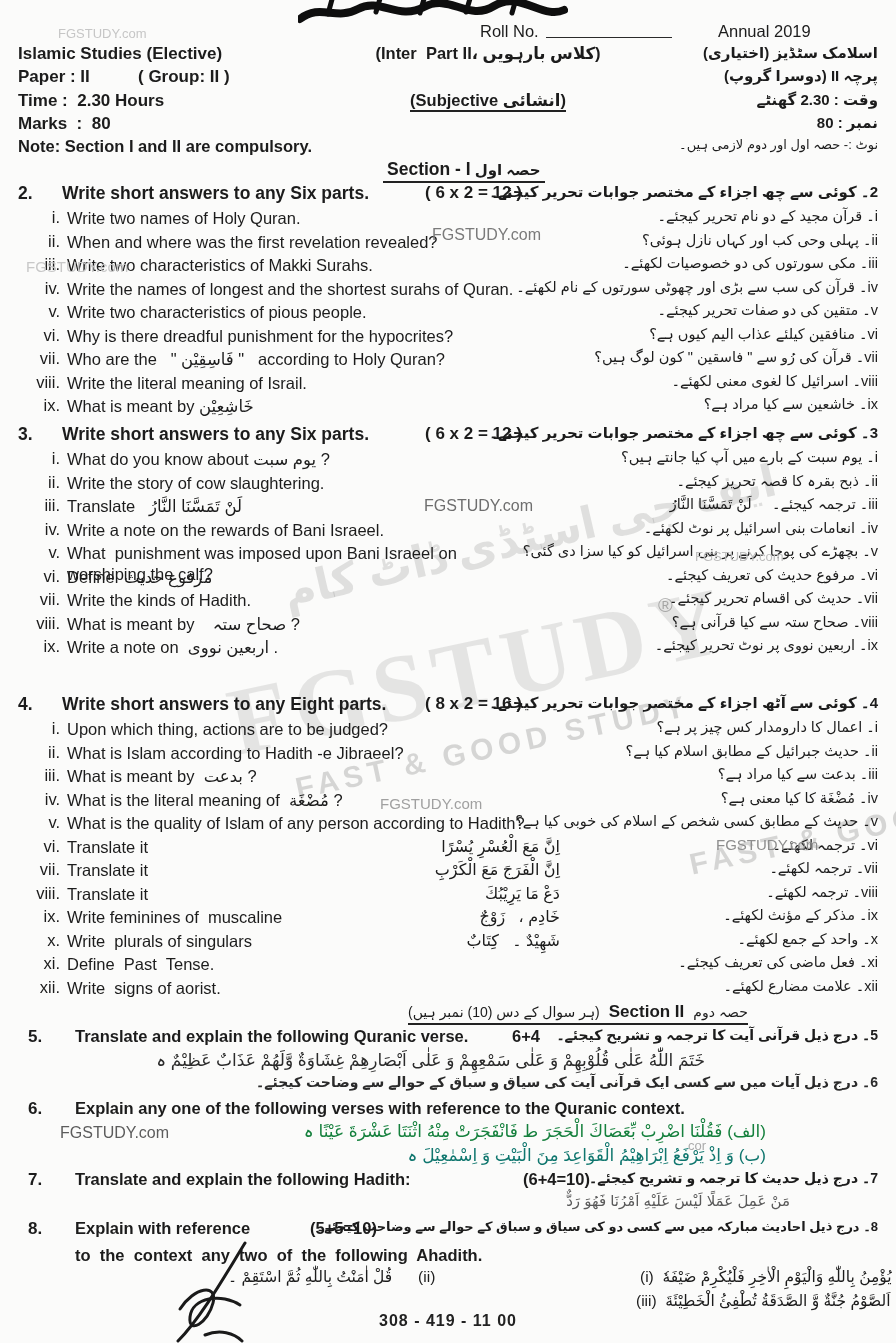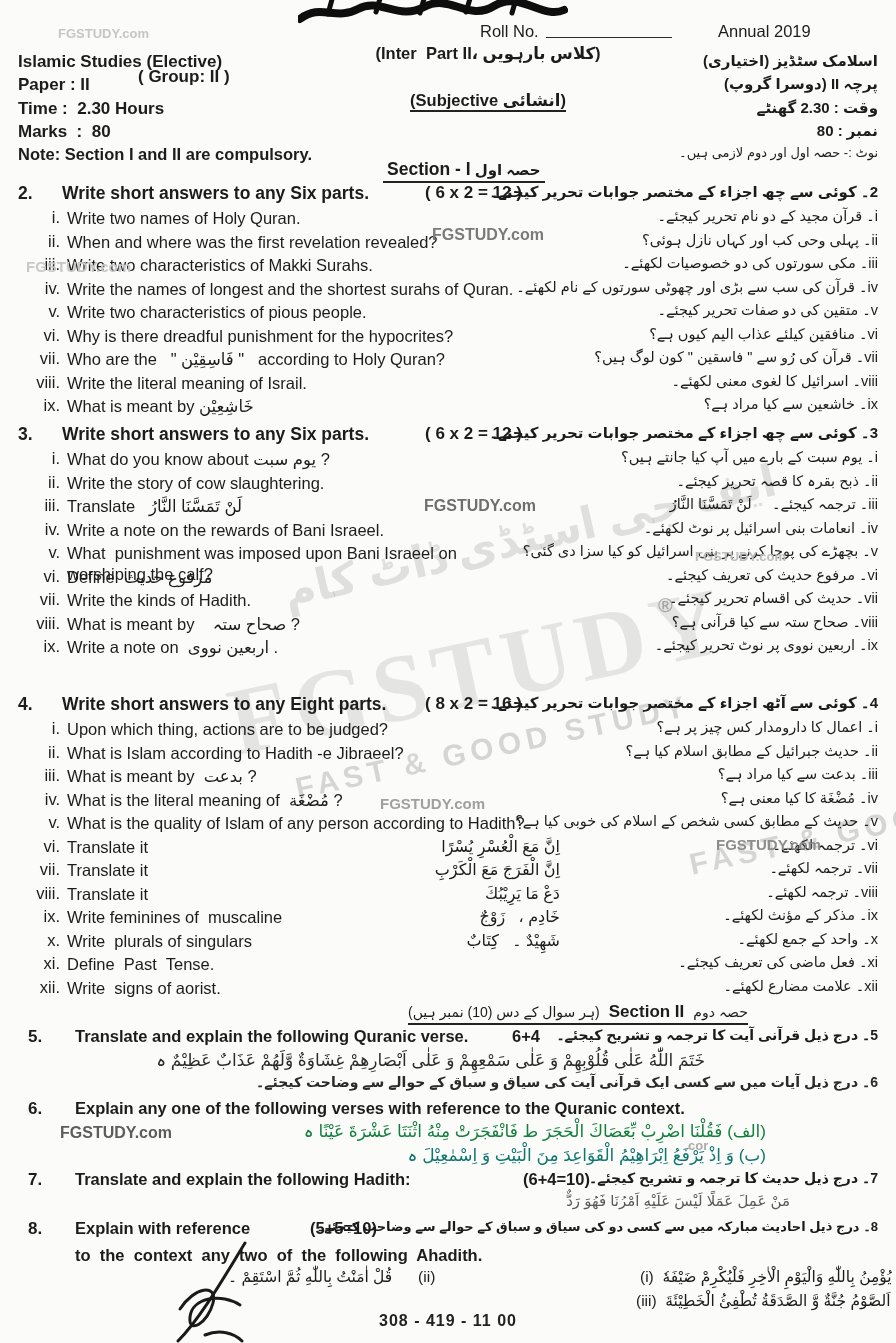--- a/index.html
+++ b/index.html
@@ -7,25 +7,25 @@
         overflow:hidden;color:#1c1c1c;font-family:"Liberation Sans","DejaVu Sans",sans-serif;}
   .layer{position:absolute;inset:0;z-index:1;}
   
   .masthead{position:absolute;left:298px;top:0;width:270px;height:24px;}
   .roll-row{position:absolute;left:480px;top:22px;width:400px;height:20px;font-size:16.5px;}
   .roll-label{position:absolute;left:0;top:0;text-align:center;}
   .roll-line{position:absolute;left:66px;top:15px;width:126px;border-bottom:1.6px solid #2a2a2a;}
   .annual{position:absolute;left:238px;top:0;}
   
   .hrow{position:absolute;left:18px;right:18px;height:22px;}
-  .hl{position:absolute;left:0;font-weight:bold;font-size:17px;white-space:pre;margin-top:8px;}
+  .hl{position:absolute;left:0;font-weight:bold;font-size:17px;white-space:pre;}
   .hl2{position:absolute;left:120px;font-weight:bold;font-size:17px;white-space:pre;}
   .hc{position:absolute;left:330px;width:280px;text-align:center;font-weight:bold;font-size:16.5px;white-space:pre;}
   .hc u{text-decoration:none;border-bottom:2px solid #222;padding-bottom:1px;}
-  .hr{position:absolute;right:0;direction:rtl;font-size:15px;font-weight:bold;white-space:nowrap;margin-top:8px;}
+  .hr{position:absolute;right:0;direction:rtl;font-size:15px;font-weight:bold;white-space:nowrap;}
   .hr.small{font-size:13px;font-weight:normal;}
   
   .sec1-head{position:absolute;left:383px;top:159px;display:flex;gap:4px;align-items:baseline;
              border-bottom:2px solid #222;padding:0 4px 1px 4px;}
   .sec1-head .en{font-weight:bold;font-size:17.5px;}
   .sec1-head .ur{font-size:15px;font-weight:bold;}
   .s2head{position:absolute;left:408px;top:1002px;direction:rtl;display:flex;gap:9px;align-items:baseline;
           border-bottom:2px solid #222;padding-bottom:1px;}
   .s2head .en{font-weight:bold;font-size:17px;direction:ltr;}
   .s2head .urp{font-size:14px;font-weight:normal;}
@@ -50,21 +50,21 @@
   .smarks{position:absolute;font-weight:bold;font-size:16.5px;white-space:pre;}
   .sur{position:absolute;right:0;direction:rtl;text-align:left;font-size:14px;font-weight:bold;white-space:nowrap;}
   .arabic-line{position:absolute;direction:rtl;font-size:17px;color:#2b2b2b;white-space:nowrap;}
   
   .h8{position:absolute;font-size:15.5px;white-space:nowrap;}
   
   .footer-code{position:absolute;left:0;top:1312px;width:100%;text-align:center;
                font-size:16px;letter-spacing:1px;font-weight:bold;color:#222;}
   .signature{position:absolute;left:150px;top:1237px;z-index:2;}
   
-  .wm{position:absolute;white-space:nowrap;font-weight:bold;}
+  .wm{position:absolute;white-space:nowrap;}
   .wm-under{z-index:0;}
   .wm-over{z-index:2;}
   .wm-a{left:58px;top:26px;color:#c6c6c6;font-size:13px;}
   .wm-b{left:432px;top:226px;color:#7a7a7a;font-size:16px;}
   .wm-c{left:26px;top:258px;color:#c8c8c8;font-size:15px;}
   .wm-d{left:424px;top:497px;color:#6e6e6e;font-size:16px;}
   .wm-e{left:695px;top:549px;color:#bdbdbd;font-size:13px;}
   .wm-f{left:380px;top:795px;color:#a0a0a0;font-size:15px;}
   .wm-g{left:716px;top:836px;color:#8d8d8d;font-size:15px;}
   .wm-h{left:60px;top:1124px;color:#5c5c5c;font-size:16px;}

